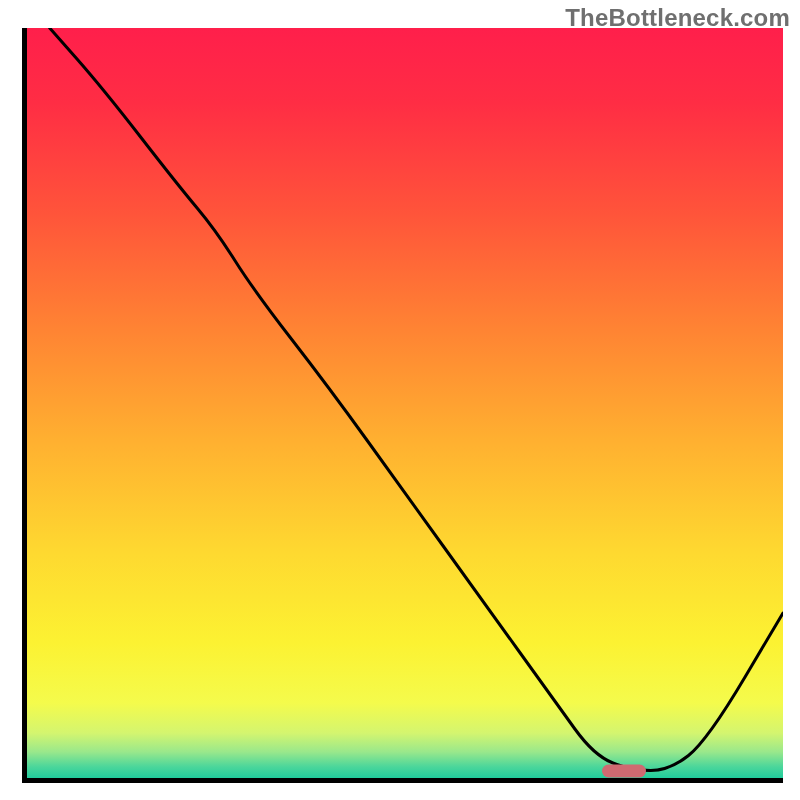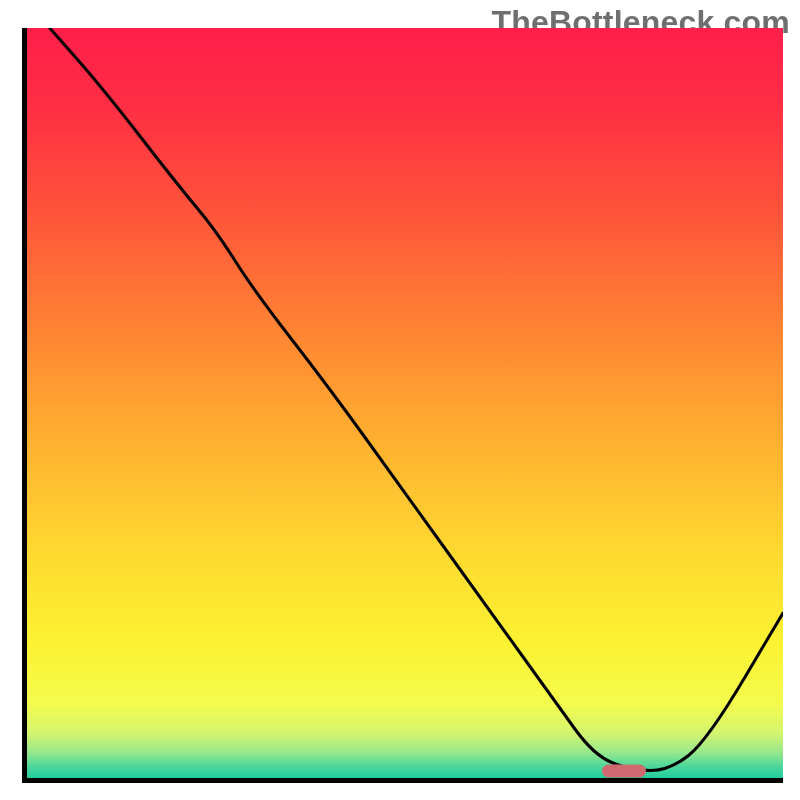--- a/index.html
+++ b/index.html
@@ -13,21 +13,21 @@
   }
   .frame {
     position: relative;
     width: 800px;
     height: 800px;
   }
   .watermark {
     position: absolute;
     top: 4px;
     right: 10px;
-    font-size: 32px;
+    font-size: 24px;
     font-weight: 600;
     color: #6f6f6f;
     letter-spacing: 0.2px;
   }
   .plot-box {
     position: absolute;
     left: 22px;
     top: 28px;
     width: 756px;   
     height: 750px;  

